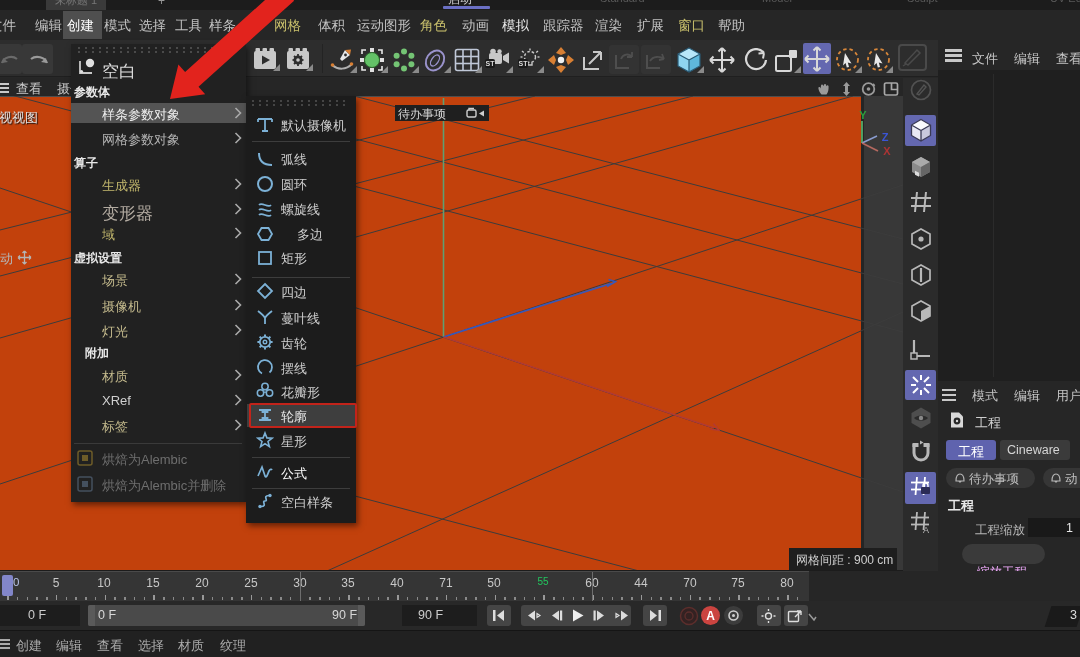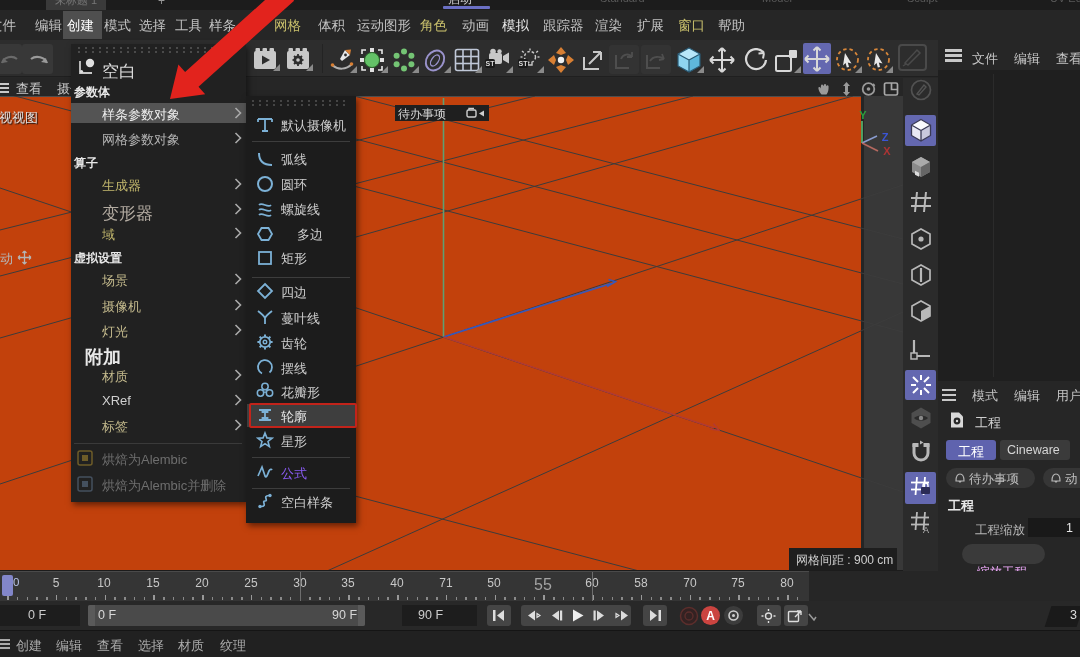--- a/index.html
+++ b/index.html
@@ -247,23 +247,23 @@
   <div class="t" style="left:46px;top:5px;width:20px;text-align:center;font-size:12px;color:#c8c8c8;">5</div>
   <div class="t" style="left:94px;top:5px;width:20px;text-align:center;font-size:12px;color:#c8c8c8;">10</div>
   <div class="t" style="left:143px;top:5px;width:20px;text-align:center;font-size:12px;color:#c8c8c8;">15</div>
   <div class="t" style="left:192px;top:5px;width:20px;text-align:center;font-size:12px;color:#c8c8c8;">20</div>
   <div class="t" style="left:241px;top:5px;width:20px;text-align:center;font-size:12px;color:#c8c8c8;">25</div>
   <div class="t" style="left:290px;top:5px;width:20px;text-align:center;font-size:12px;color:#c8c8c8;">30</div>
   <div class="t" style="left:338px;top:5px;width:20px;text-align:center;font-size:12px;color:#c8c8c8;">35</div>
   <div class="t" style="left:387px;top:5px;width:20px;text-align:center;font-size:12px;color:#c8c8c8;">40</div>
   <div class="t" style="left:436px;top:5px;width:20px;text-align:center;font-size:12px;color:#c8c8c8;">71</div>
   <div class="t" style="left:484px;top:5px;width:20px;text-align:center;font-size:12px;color:#c8c8c8;">50</div>
-  <div class="t" style="left:533px;top:5px;width:20px;text-align:center;font-size:16px;color:#a3a3a3;">55</div>
+  <div class="t" style="left:533px;top:5px;width:20px;text-align:center;font-size:10px;color:#22c55e;">55</div>
   <div class="t" style="left:582px;top:5px;width:20px;text-align:center;font-size:12px;color:#c8c8c8;">60</div>
-  <div class="t" style="left:631px;top:5px;width:20px;text-align:center;font-size:12px;color:#c8c8c8;">58</div>
+  <div class="t" style="left:631px;top:5px;width:20px;text-align:center;font-size:12px;color:#c8c8c8;">44</div>
   <div class="t" style="left:680px;top:5px;width:20px;text-align:center;font-size:12px;color:#c8c8c8;">70</div>
   <div class="t" style="left:728px;top:5px;width:20px;text-align:center;font-size:12px;color:#c8c8c8;">75</div>
   <div class="t" style="left:777px;top:5px;width:20px;text-align:center;font-size:12px;color:#c8c8c8;">80</div>
   <div class="abs" style="left:7.0px;top:24px;width:1.5px;height:5px;background:#999;"></div>
   <div class="abs" style="left:16.8px;top:26px;width:1.5px;height:2.5px;background:#8a8a8a;"></div>
   <div class="abs" style="left:26.5px;top:26px;width:1.5px;height:2.5px;background:#8a8a8a;"></div>
   <div class="abs" style="left:36.2px;top:26px;width:1.5px;height:2.5px;background:#8a8a8a;"></div>
   <div class="abs" style="left:46.0px;top:26px;width:1.5px;height:2.5px;background:#8a8a8a;"></div>
   <div class="abs" style="left:55.8px;top:24px;width:1.5px;height:5px;background:#999;"></div>
   <div class="abs" style="left:65.5px;top:26px;width:1.5px;height:2.5px;background:#8a8a8a;"></div>
@@ -518,21 +518,21 @@
         <path d="M1.5 1 L6.5 6 L1.5 11" fill="none" stroke="#aaa" stroke-width="1.6"></path>
       </svg>
 <div class="t" style="left:102px;top:298px;font-size:13px;color:#c3b98c;">摄像机</div>
 <svg class="abs" style="left:234px;top:299px;" width="8" height="12" viewBox="0 0 8 12">
         <path d="M1.5 1 L6.5 6 L1.5 11" fill="none" stroke="#aaa" stroke-width="1.6"></path>
       </svg>
 <div class="t" style="left:102px;top:323px;font-size:13px;color:#c3b98c;">灯光</div>
 <svg class="abs" style="left:234px;top:324px;" width="8" height="12" viewBox="0 0 8 12">
         <path d="M1.5 1 L6.5 6 L1.5 11" fill="none" stroke="#aaa" stroke-width="1.6"></path>
       </svg>
-<div class="t" style="left:74px;top:345px;font-size:18px;color:#e8e8e8;font-weight:bold;padding-left:11px;">附加</div>
+<div class="t" style="left:74px;top:345px;font-size:12px;color:#e8e8e8;font-weight:bold;padding-left:11px;">附加</div>
 <div class="t" style="left:102px;top:368px;font-size:13px;color:#c3b98c;">材质</div>
 <svg class="abs" style="left:234px;top:369px;" width="8" height="12" viewBox="0 0 8 12">
         <path d="M1.5 1 L6.5 6 L1.5 11" fill="none" stroke="#aaa" stroke-width="1.6"></path>
       </svg>
 <div class="t" style="left:102px;top:393px;font-size:13px;color:#d0d0d0;">XRef</div>
 <svg class="abs" style="left:234px;top:394px;" width="8" height="12" viewBox="0 0 8 12">
         <path d="M1.5 1 L6.5 6 L1.5 11" fill="none" stroke="#aaa" stroke-width="1.6"></path>
       </svg>
 <div class="t" style="left:102px;top:418px;font-size:13px;color:#c3b98c;">标签</div>
 <svg class="abs" style="left:234px;top:419px;" width="8" height="12" viewBox="0 0 8 12">
@@ -644,21 +644,21 @@
       </svg>
 <div class="t" style="left:281px;top:408px;font-size:13px;color:#e8e8e8;">轮廓</div>
 <svg class="abs" style="left:256px;top:431px;" width="18" height="18" viewBox="0 0 18 18">
         <polygon points="9.0,2.0 10.9,6.9 16.1,7.2 12.0,10.5 13.4,15.6 9.0,12.7 4.6,15.6 6.0,10.5 1.9,7.2 7.1,6.9" stroke="#7cb1d6" stroke-width="1.6" fill="none"></polygon>
       </svg>
 <div class="t" style="left:281px;top:433px;font-size:13px;color:#cfcfcf;">星形</div>
 <div class="abs" style="left:252px;top:457px;width:98px;height:1px;background:#3d3d3d;"></div>
 <svg class="abs" style="left:256px;top:463px;" width="18" height="18" viewBox="0 0 18 18">
         <path d="M2 13 L6 4 L9 13 C10.5 16 12 10 13 8 C14 6 15.5 6 16 7" stroke="#7cb1d6" stroke-width="1.7" fill="none"></path>
       </svg>
-<div class="t" style="left:281px;top:465px;font-size:13px;color:#8b5cf6;">公式</div>
+<div class="t" style="left:281px;top:465px;font-size:13px;color:#ffffff;">公式</div>
 <div class="abs" style="left:252px;top:488px;width:98px;height:1px;background:#3d3d3d;"></div>
 <svg class="abs" style="left:256px;top:492px;" width="18" height="18" viewBox="0 0 18 18">
         <path d="M13 3.5 C6 3.5 13 9 9 9 C5 9 12 14.5 5 14.5" stroke="#7cb1d6" stroke-width="1.7" fill="none"></path>
         <circle cx="14" cy="3.5" r="1.7" fill="#7cb1d6"></circle>
         <circle cx="4" cy="14.5" r="1.7" fill="#7cb1d6"></circle>
       </svg>
 <div class="t" style="left:281px;top:494px;font-size:13px;color:#cfcfcf;">空白样条</div>
 </div>
 <div id="icons">
 <div class="abs" style="left:-14px;top:44px;width:36px;height:30px;background:#383838;border-radius:3px;"></div>

